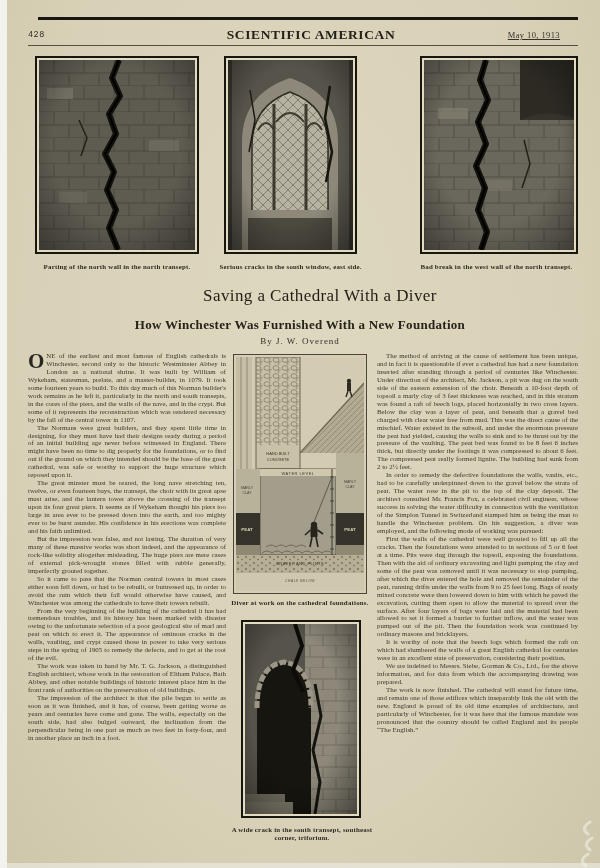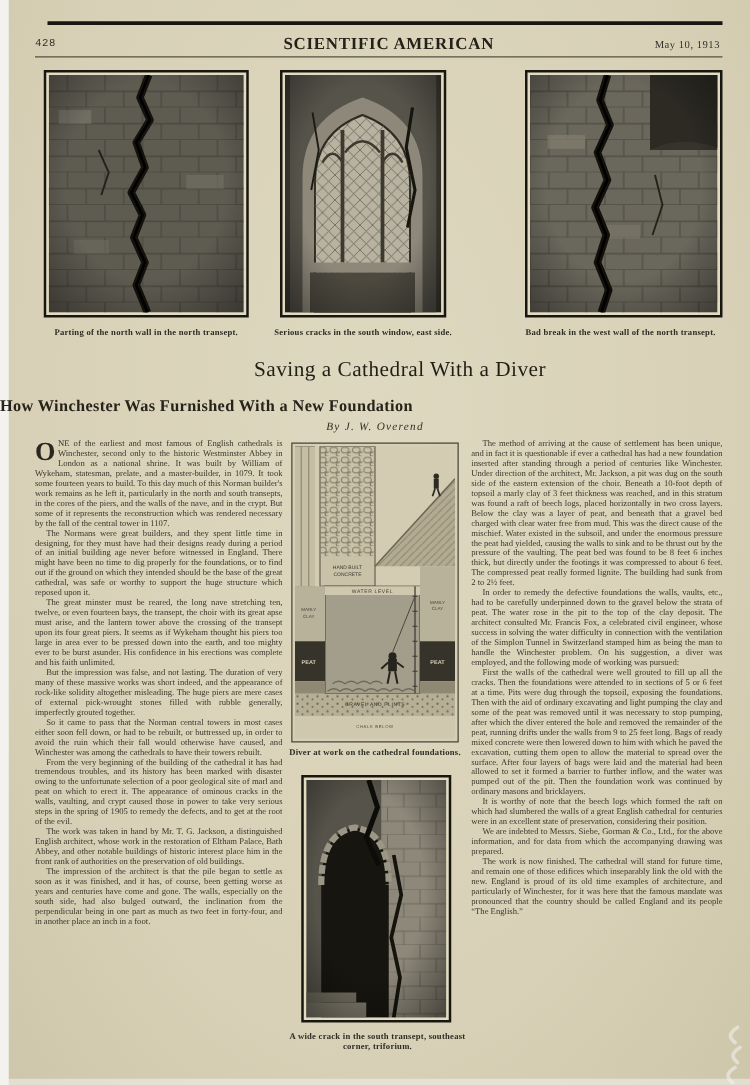--- a/index.html
+++ b/index.html
@@ -8,30 +8,30 @@
     font-family:"Liberation Serif", serif; color:#38342a;}
   .abs{position:absolute;}
   .edge-left{left:0;top:0;width:7px;height:868px;background:#f3f2ee;}
   .edge-bottom{left:0;top:863px;width:600px;height:5px;background:#f3f2ee;opacity:.55;}
 
   .toprule{top:17px;left:38px;width:540px;height:3px;background:#17160f;}
   .hdr{top:27px;left:28px;width:550px;height:15px;font-size:8.5px;color:#34302a;}
   .hdr .pgnum{position:absolute;left:0;top:3px;letter-spacing:.5px;font-family:Liberation Mono, monospace;}
   .hdr .masthead{position:absolute;left:16px;right:0;text-align:center;top:0;
     font-size:13.5px;font-weight:bold;letter-spacing:.6px;color:#24211a;}
-  .hdr .date{position:absolute;right:2px;top:3px;letter-spacing:.4px;}
+  .hdr .date{position:absolute;right:18px;top:3px;letter-spacing:.4px;text-decoration:underline;}
   .hdrrule{top:45px;left:28px;width:550px;height:1px;background:#56513f;}
 
   .photo{border:2px solid #17160f;background:#e2dbc1;padding:2px;box-sizing:border-box;}
   .photo svg{display:block;}
   .cap{font-size:6.9px;font-weight:bold;text-align:center;color:#2e2b21;line-height:8.4px;letter-spacing:.2px;}
 
   .title{top:286px;left:0;width:600px;text-align:center;font-size:17px;color:#211e15;letter-spacing:.4px;padding-left:20px;}
-  .subtitle{top:317px;left:0;width:600px;text-align:left;font-size:13px;font-weight:bold;color:#26231a;letter-spacing:.3px;}
-  .byline{top:336px;left:0;width:600px;text-align:center;font-size:9px;color:#34302a;letter-spacing:1px;font-style:italic;}
+  .subtitle{top:317px;left:0;width:600px;text-align:center;font-size:13px;font-weight:bold;color:#26231a;letter-spacing:.3px;}
+  .byline{top:336px;left:0;width:600px;text-align:center;font-size:9px;color:#34302a;letter-spacing:1px;}
 
   .col{font-size:6.9px;line-height:7.95px;text-align:justify;color:#3a362b;overflow:hidden;}
   .col p{margin:0;text-indent:9px;}
   .col p.first{text-indent:0;}
   .dropcap{float:left;font-size:21px;line-height:16px;padding:1px 2px 0 0;font-weight:bold;color:#2a2720;}
 
   .diagram-frame{border:1px solid #4a463a;background:#d6cfb5;padding:2px;box-sizing:border-box;}
   .watermark{right:0;top:818px;width:70px;height:50px;opacity:.6;}
 
   svg text{font-family:"Liberation Sans", sans-serif;}

